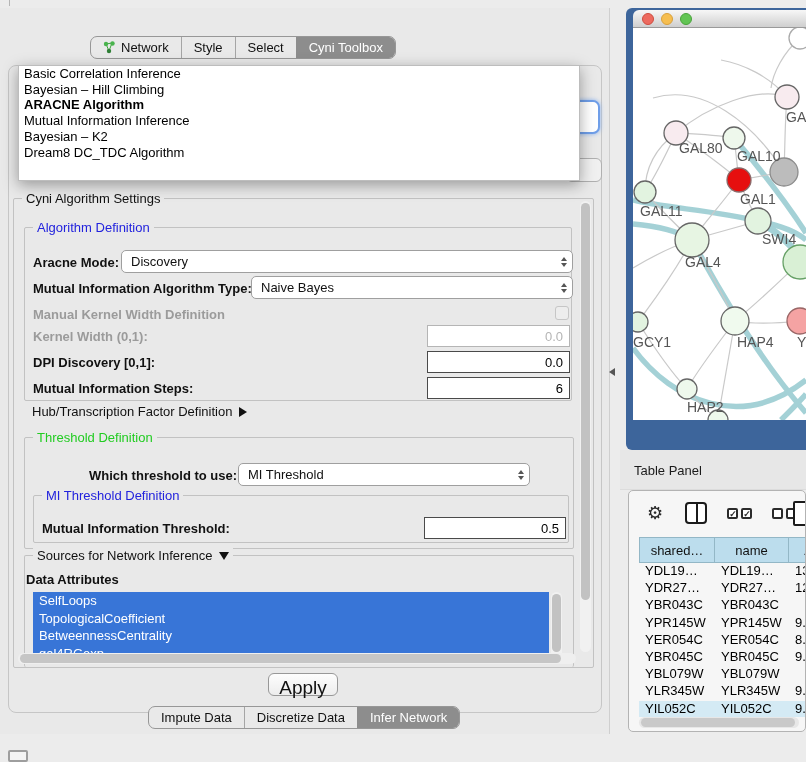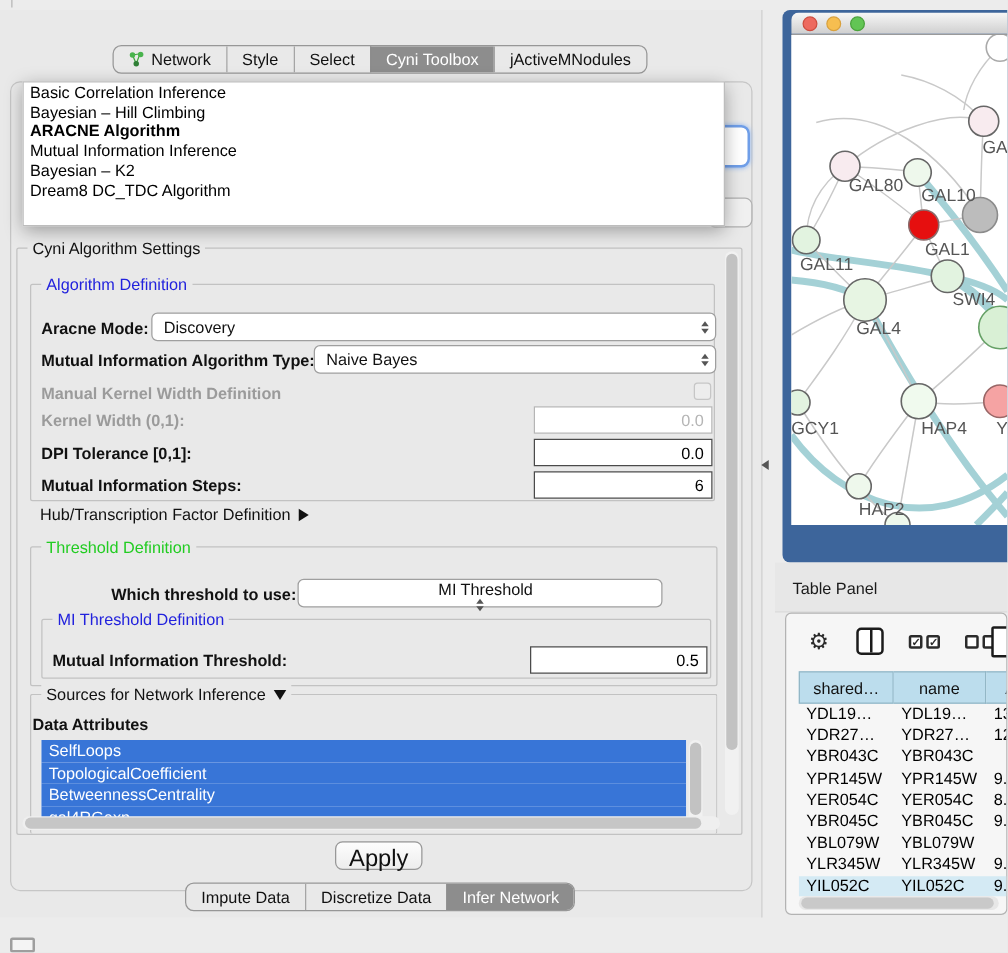--- a/index.html
+++ b/index.html
@@ -124,23 +124,20 @@
         </div>
         <div class="tab">
           <span>Style</span>
         </div>
         <div class="tab">
           <span>Select</span>
         </div>
         <div class="tab sel">
           <span>Cyni Toolbox</span>
         </div>
-        <div class="tab">
-          <span>jActiveMNodules</span>
-        </div>
       </div>
 
     <div class="content-box"></div>
 
     <div class="frag-blue"></div>
     <div class="frag-gray"></div>
 
     <div class="popup">
       <div id="popup-items">
           <div class="popup-item">Basic Correlation Inference</div>
@@ -175,34 +172,34 @@
               <span class="ar-dn"></span>
             </span>
         </div>
 
         <span class="lbl b dis" style="left:8px; top:79px;">Manual Kernel Width Definition</span>
         <span class="chk" style="left:530px; top:78px;"></span>
 
         <span class="lbl b dis" style="left:8px; top:101px;">Kernel Width (0,1):</span>
         <div class="field gray" style="left:402px; top:97px; width:143px;">0.0</div>
 
-        <span class="lbl b" style="left:8px; top:127px;">DPI Tolerance [0,1]:</span>
+        <span class="lbl b" style="left:8px; top:127px;">DPI Discovery [0,1]:</span>
         <div class="field" style="left:402px; top:123px; width:143px;">0.0</div>
 
         <span class="lbl b" style="left:8px; top:153px;">Mutual Information Steps:</span>
         <div class="field" style="left:402px; top:149px; width:143px;">6</div>
       </div>
 
       <span class="lbl" style="left:18px; top:205px;"><span>Hub/Transcription Factor Definition</span><span class="tri-r"></span></span>
 
       <div class="group" style="left:10px; top:238px; width:550px; height:112px;">
         <span class="gtitle t-green">Threshold Definition</span>
 
         <span class="lbl b" style="left:64px; top:30px;">Which threshold to use:</span>
-        <div class="combo" style="left:213px; top:25px; width:292px;flex-direction:column;">
+        <div class="combo" style="left:213px; top:25px; width:292px;">
           <span class="val">MI Threshold</span>
           <span class="spin">
               <span class="ar-up"></span>
               <span class="ar-dn"></span>
             </span>
         </div>
 
         <div class="group" style="left:8px; top:57px; width:536px; height:48px;">
           <span class="gtitle t-blue">MI Threshold Definition</span>
           <span class="lbl b" style="left:8px; top:25px;">Mutual Information Threshold:</span>

